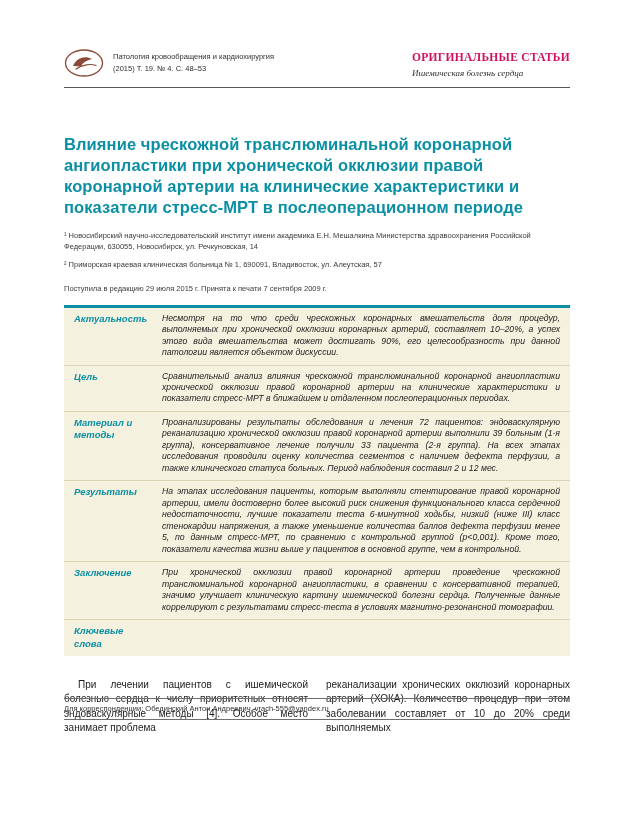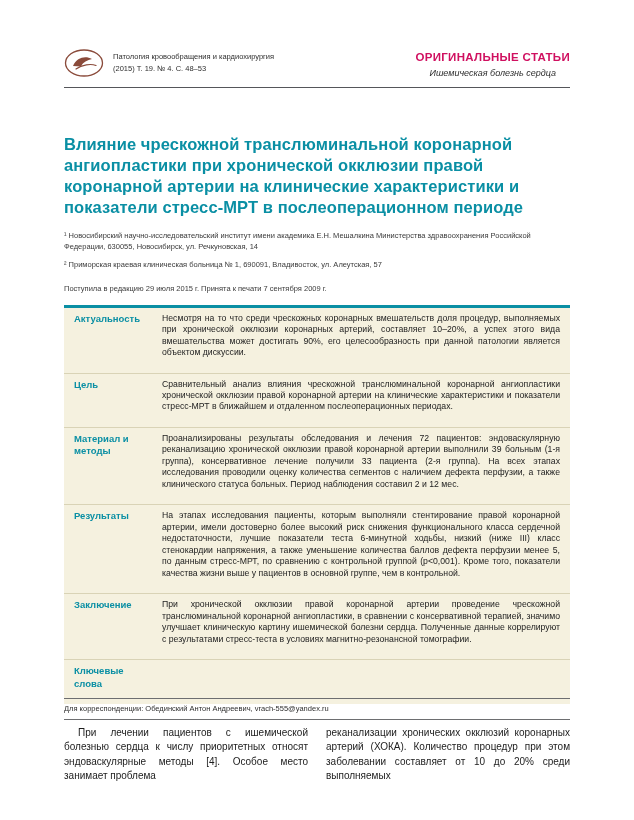--- a/index.html
+++ b/index.html
@@ -23,21 +23,21 @@
   .header {
     display: flex;
     justify-content: space-between;
     align-items: flex-start;
     padding-bottom: 9px;
     border-bottom: 1px solid #55565a;
   }
   .header-left { display: flex; align-items: center; gap: 9px; }
   .logo svg { display: block; }
   .journal-info { font-size: 7.5px; line-height: 1.55; color: #2e2e2e; }
-  .header-right { text-align: center; padding-top: 3px; }
+  .header-right { text-align: left; padding-top: 3px; font-family: Liberation Serif, serif; }
   .section-title {
     font-size: 11.5px;
     font-weight: bold;
     letter-spacing: 0.3px;
     color: #d01060;
   }
   .subsection {
     margin-top: 5px;
     font-size: 9px;
     font-style: italic;
@@ -74,22 +74,23 @@
   }
 
   
   .abstract {
     margin-top: 12px;
     background: #f5f1df;
     border-top: 3px solid #0a8fa4;
   }
   .abstract-row {
     display: flex;
-    padding: 5px 10px 14px 10px;
+    padding: 5px 10px 6px 10px;
     border-bottom: 1px solid #d9d3b6;
+    font-style: italic;
   }
   .abstract-row:last-child { border-bottom: none; }
   .abstract-label {
     flex: 0 0 88px;
     padding-right: 10px;
     color: #0a8fa4;
     font-weight: bold;
     font-size: 9.5px;
     line-height: 1.3;
   }

